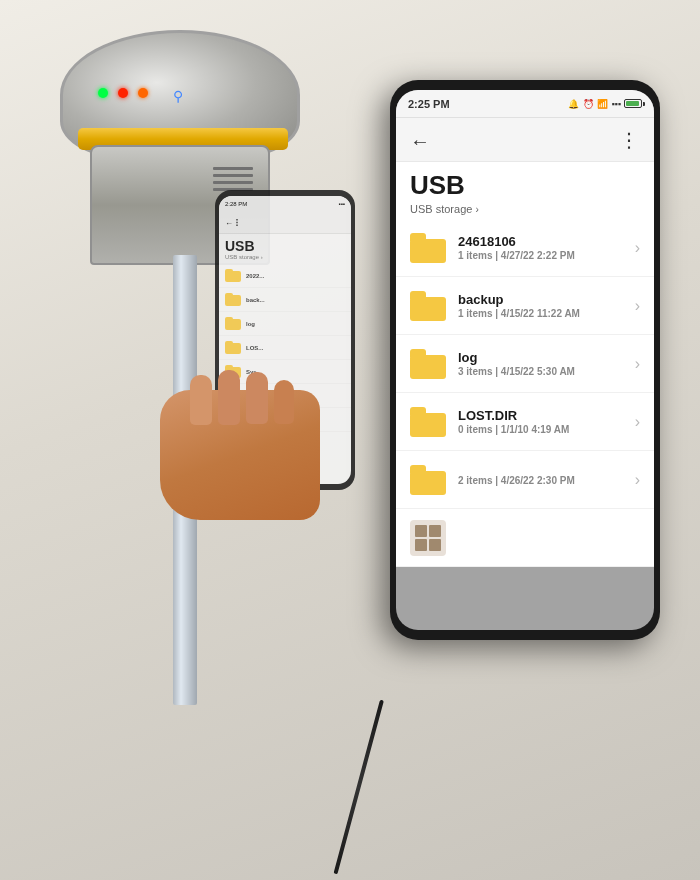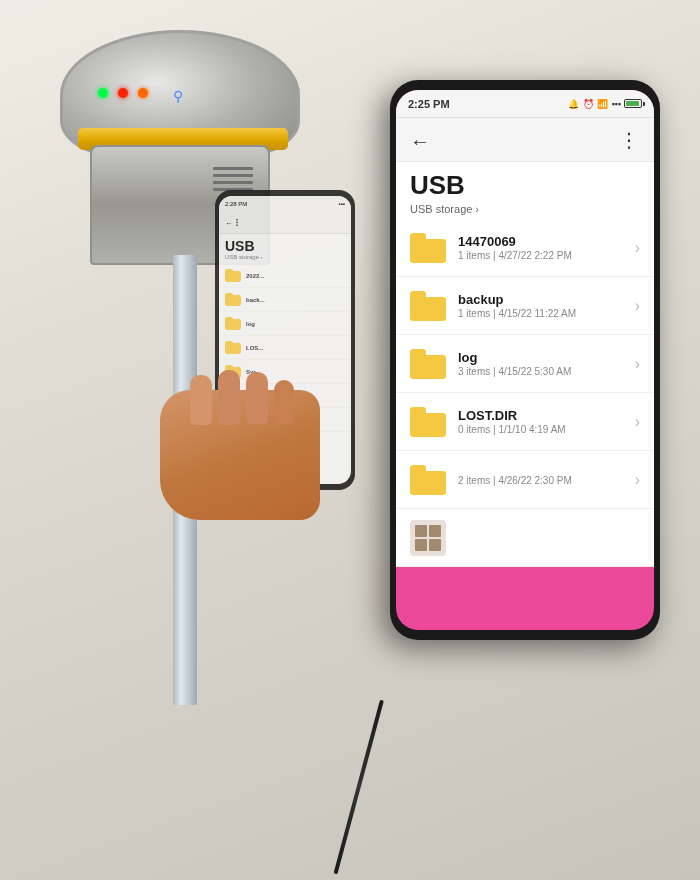--- a/index.html
+++ b/index.html
@@ -152,21 +152,21 @@
       border-radius: 28px;
       box-shadow: -8px 8px 30px rgba(0,0,0,0.5);
       overflow: hidden;
     }
     .phone-screen {
       position: absolute;
       top: 10px;
       left: 6px;
       width: 258px;
       height: 540px;
-      background: #ec4899;
+      background: #a3a3a3;
       border-radius: 22px;
       overflow: hidden;
     }
 
     
     .status-bar {
       height: 28px;
       background: #f5f5f5;
       display: flex;
       align-items: center;
@@ -324,20 +324,21 @@
       color: #1a1a1a;
       white-space: nowrap;
       overflow: hidden;
       text-overflow: ellipsis;
     }
     .file-meta {
       font-size: 10px;
       color: #888;
       margin-top: 1px;
       white-space: nowrap;
+      font-weight: bold;
     }
     .chevron-right {
       color: #bbb;
       font-size: 16px;
       flex-shrink: 0;
     }
 
     
     .cable {
       position: absolute;
@@ -569,21 +570,21 @@
     </div>
 
     <div class="file-list" id="file-list-container">
     <div class="file-item">
 
         <div class="folder-icon">
           <div class="folder-tab"></div>
           <div class="folder-body"></div>
         </div>
       <div class="file-info">
-        <div class="file-name">14470069</div>
+        <div class="file-name">24618106</div>
         <div class="file-meta">1 items  |  4/27/22 2:22 PM</div>
       </div>
       <span class="chevron-right">›</span>
     </div>
         <div class="file-item">
 
         <div class="folder-icon">
           <div class="folder-tab"></div>
           <div class="folder-body"></div>
         </div>

